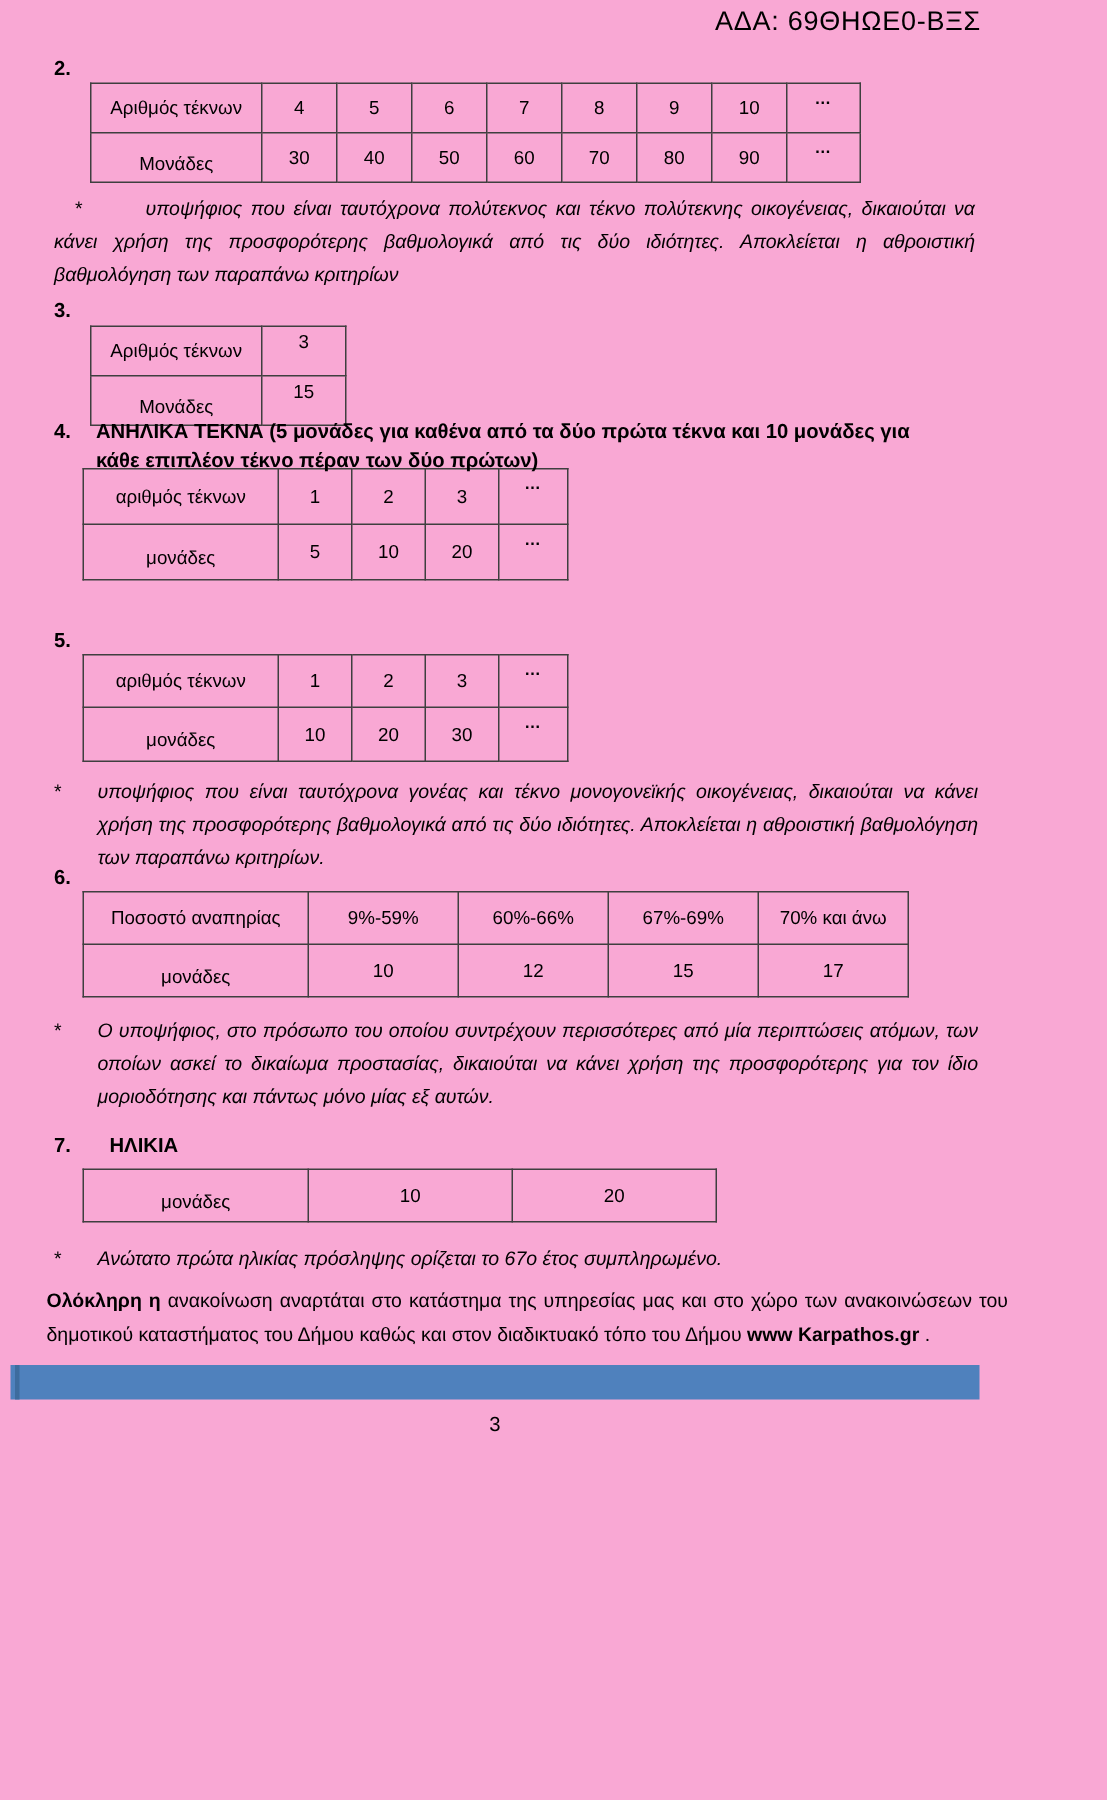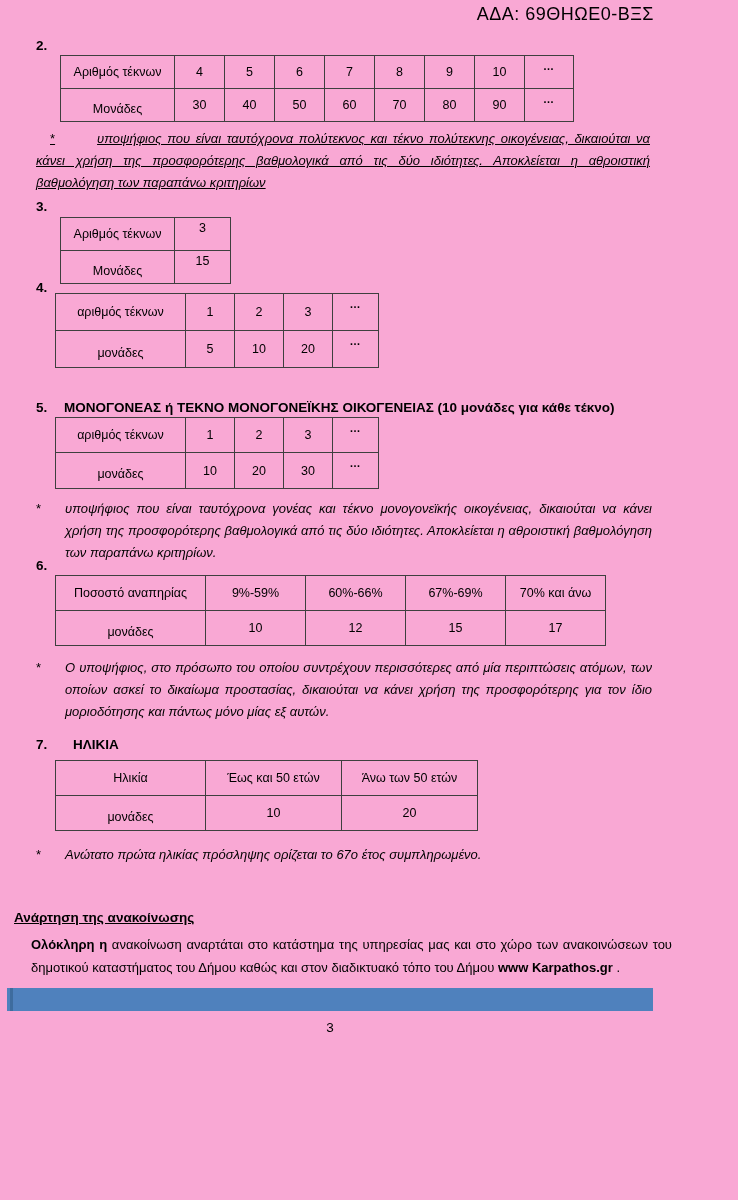--- a/index.html
+++ b/index.html
@@ -27,21 +27,21 @@
   }
   td.lbl2 { padding-top:7px; }
   td.top { vertical-align:top; padding-top:3px; }
   td.dots { vertical-align:top; padding-top:4px; font-weight:bold; letter-spacing:1px; font-size:11px; }
   .t2 { margin:0 0 0 60px; } .t3 { margin:1px 0 0 60px; }
   .t4 { margin:-4px 0 0 55px; } .t5 { margin:0 0 0 55px; }
   .t6 { margin:0 0 0 55px; } .t7 { margin:6px 0 0 55px; }
   
   .note-inline {
     margin:6px 0 0 36px; width:614px; text-align:justify;
-    font-style:italic; font-size:13px; line-height:22px;text-decoration:underline;
+    font-style:italic; font-size:13px; line-height:22px;
   }
   .note-inline .nmark { padding-left:14px; font-style:normal; }
   .note-inline .ntab { display:inline-block; width:42px; }
   .note-block {
     margin:4px 0 0 65px; width:582px; text-align:justify;
     font-style:italic; font-size:13px; line-height:22px;
   }
   .note-flex {
     display:flex; margin-left:36px; width:616px;
     font-style:italic; font-size:13px; line-height:22px;
@@ -139,20 +139,21 @@
     </tr>
     <tr style="height:33px">
       <td class="lbl lbl2">Μονάδες</td>
       <td class="val top">15</td>
     </tr>
   </tbody>
     </table>
 
   <div class="sec-head mt-s4">
     <span class="num">4.</span>
+    <span class="txt">ΑΝΗΛΙΚΑ ΤΕΚΝΑ (5 μονάδες για καθένα από τα δύο πρώτα τέκνα και 10 μονάδες για κάθε επιπλέον τέκνο πέραν των δύο πρώτων)</span>
   </div>
   <table class="t4">
     <colgroup>
         <col style="width:130px">
         <col style="width:49px">
         <col style="width:49px">
         <col style="width:49px">
         <col style="width:46px">
       </colgroup>
     <tbody>
@@ -168,21 +169,20 @@
       <td class="val">5</td>
       <td class="val">10</td>
       <td class="val">20</td>
       <td class="val dots">…</td>
     </tr>
   </tbody>
     </table>
 
   <div class="sec-head mt-s5">
     <span class="num">5.</span>
-    <span class="txt">ΜΟΝΟΓΟΝΕΑΣ ή ΤΕΚΝΟ ΜΟΝΟΓΟΝΕΪΚΗΣ ΟΙΚΟΓΕΝΕΙΑΣ (10 μονάδες για κάθε τέκνο)</span>
   </div>
   <table class="t5">
     <colgroup>
         <col style="width:130px">
         <col style="width:49px">
         <col style="width:49px">
         <col style="width:49px">
         <col style="width:46px">
       </colgroup>
     <tbody>
@@ -244,38 +244,32 @@
     <span class="num">7.</span>
     <span class="txt">ΗΛΙΚΙΑ</span>
   </div>
   <table class="t7">
     <colgroup>
         <col style="width:150px">
         <col style="width:136px">
         <col style="width:136px">
       </colgroup>
     <tbody>
-        <tr style="height:35px">
-      <td class="lbl">Ηλικία</td>
-      <td class="val">Έως και 50 ετών</td>
-      <td class="val">Άνω των 50 ετών</td>
-    </tr>
     <tr style="height:35px">
       <td class="lbl lbl2">μονάδες</td>
       <td class="val">10</td>
       <td class="val">20</td>
     </tr>
   </tbody>
     </table>
   <div class="note-flex single mt-n7">
     <span class="nmark">*</span>
     <span class="ntxt">Ανώτατο πρώτα ηλικίας πρόσληψης ορίζεται το 67ο έτος συμπληρωμένο.</span>
   </div>
 
-  <div class="post-head">Ανάρτηση της ανακοίνωσης</div>
   <div class="post-para">
     <b>Ολόκληρη η</b><span> ανακοίνωση αναρτάται στο κατάστημα της υπηρεσίας μας και στο χώρο των ανακοινώσεων του δημοτικού καταστήματος του Δήμου καθώς και στον διαδικτυακό τόπο του Δήμου </span><b>www Karpathos.gr</b><span> .</span>
   </div>
 
   <div class="accent-bar">
     <div class="bar-edge"></div>
   </div>
 
   <div class="page-num">3</div>
 

